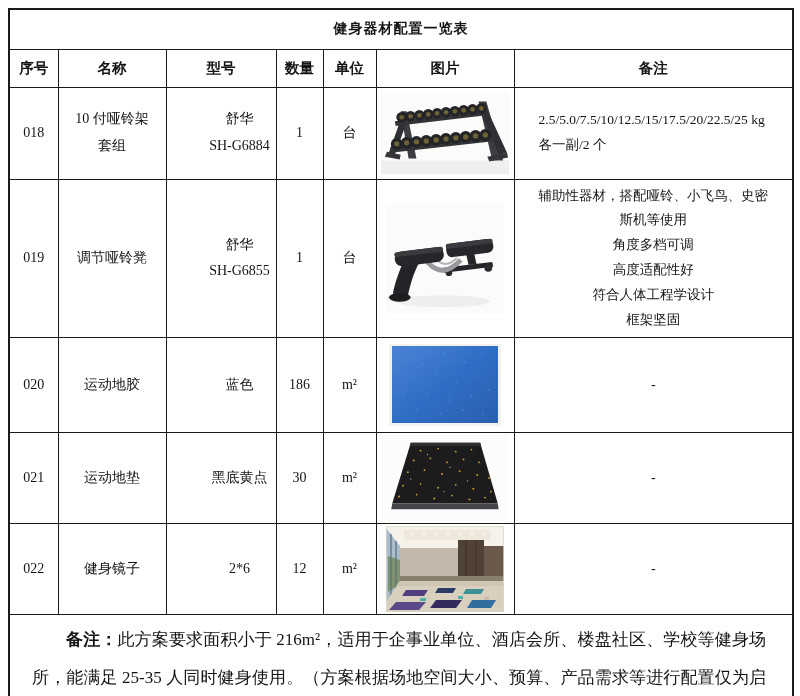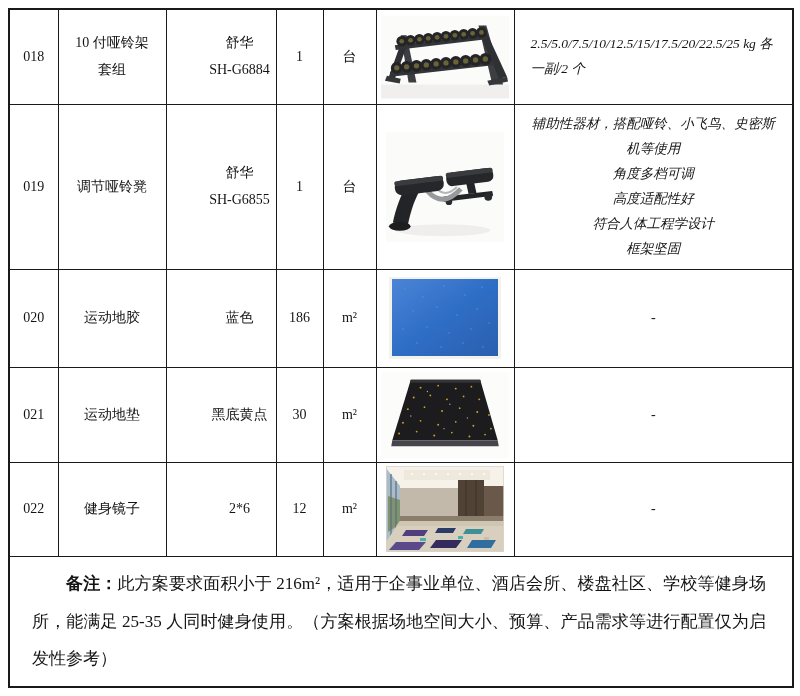--- a/index.html
+++ b/index.html
@@ -20,21 +20,21 @@
   .tr-hdr    { height:38px; }
   .tr-r018   { height:92px; }
   .tr-r019   { height:144px; }
   .tr-r020   { height:95px; }
   .tr-r021   { height:91px; }
   .tr-r022   { height:90px;margin-left:33px; }
   .tr-foot   { height:90px; }
 
   td.c-name { padding:14px 10px; line-height:1.9; }
   td.c-model { line-height:1.9;padding-left:37px; }
-  td.c-remark { padding:4px 16px;font-style:italic; }
+  td.c-remark { padding:4px 24px; }
   td.c-remark.left { text-align:left; line-height:1.85; font-size:13.5px; }
   td.c-remark .rline { text-align:center; }
   td.c-img { padding:2px; }
   td.c-img svg { display:block; margin:0 auto; }
 
   td.foot-cell { text-align:left; padding:6px 26px 6px 22px; }
   .foot-para { font-size:17px; line-height:2.2; text-indent:2em; text-align:justify; }
   .foot-label { font-weight:bold; }
 </style>
 </head>
@@ -46,21 +46,33 @@
       <col style="width:49px">
         <col style="width:108px">
         <col style="width:110px">
       <col style="width:47px">
         <col style="width:53px">
         <col style="width:138px">
       <col style="width:279px">
     </colgroup>
 
     <tbody>
-
+        <tr class="tr-title">
+      <td class="title-cell" colspan="7">健身器材配置一览表</td>
+    </tr>
+
+    <tr class="tr-hdr hdr">
+      <td style="font-weight:bold">序号</td>
+      <td style="font-weight:bold">名称</td>
+      <td style="font-weight:bold">型号</td>
+      <td style="font-weight:bold">数量</td>
+      <td style="font-weight:bold">单位</td>
+      <td style="font-weight:bold">图片</td>
+      <td style="font-weight:bold">备注</td>
+    </tr>
 
     <tr class="tr-r018">
       <td>018</td>
       <td class="c-name">10 付哑铃架套组</td>
       <td class="c-model">
         <div>舒华</div>
         <div>SH-G6884</div>
       </td>
       <td>1</td>
       <td>台</td>

